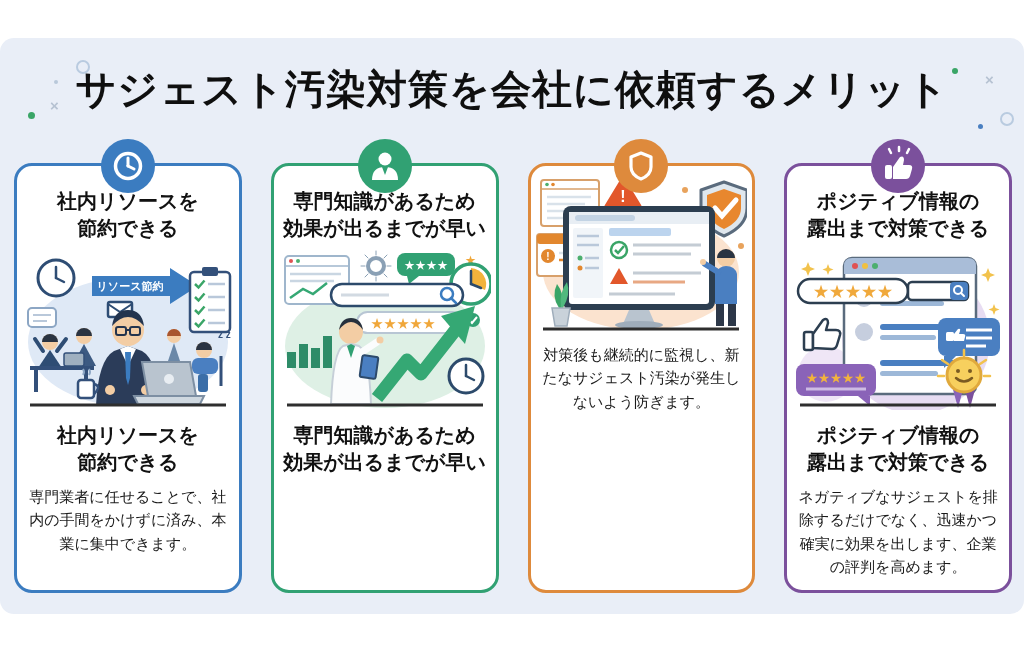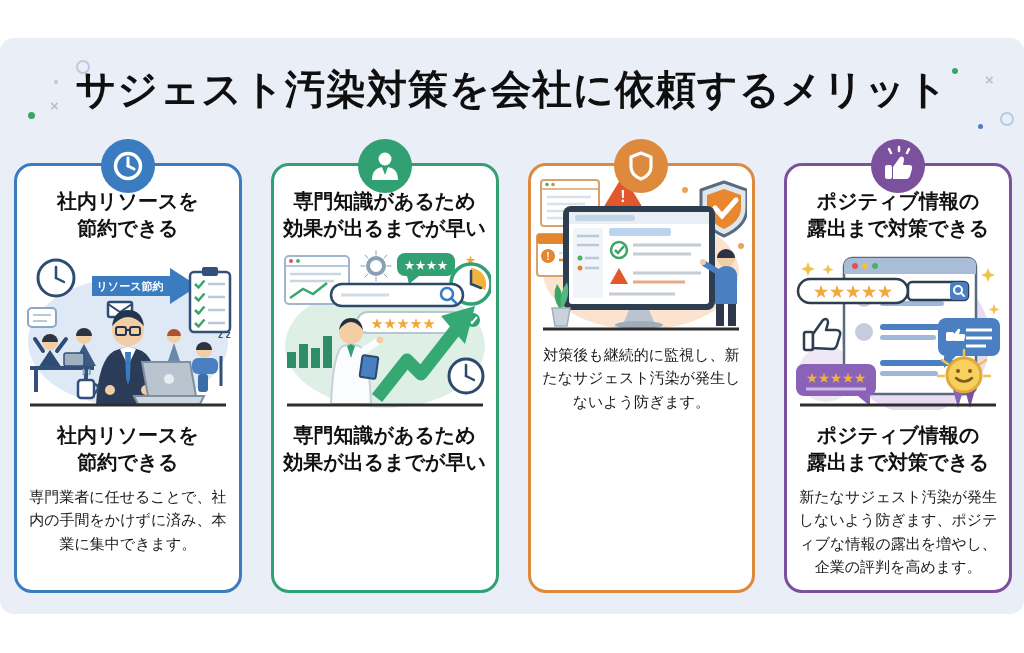--- a/index.html
+++ b/index.html
@@ -447,16 +447,16 @@
       <g fill="#f2c24c">
         <path d="M16 14 l2 5 l5 2 l-5 2 l-2 5 l-2 -5 l-5 -2 l5 -2 Z"></path>
         <path d="M196 20 l2 5 l5 2 l-5 2 l-2 5 l-2 -5 l-5 -2 l5 -2 Z"></path>
         <path d="M202 56 l1.5 4 l4 1.5 l-4 1.5 l-1.5 4 l-1.5 -4 l-4 -1.5 l4 -1.5 Z"></path>
         <path d="M36 16 l1.5 4 l4 1.5 l-4 1.5 l-1.5 4 l-1.5 -4 l-4 -1.5 l4 -1.5 Z"></path>
       </g>
       <line x1="8" y1="157" x2="204" y2="157" stroke="#2e2e2e" stroke-width="3"></line>
     </svg>
     <h3 class="card-subheading">ポジティブ情報の
 露出まで対策できる</h3>
-    <p class="card-body">新たなサジェスト汚染が発生しないよう防ぎます、ポジティブな情報の露出を増やし、企業の評判を高めます。</p>
+    <p class="card-body">ネガティブなサジェストを排除するだけでなく、迅速かつ確実に効果を出します、企業の評判を高めます。</p>
   </section>
 
 </div>
 
 </body></html>

